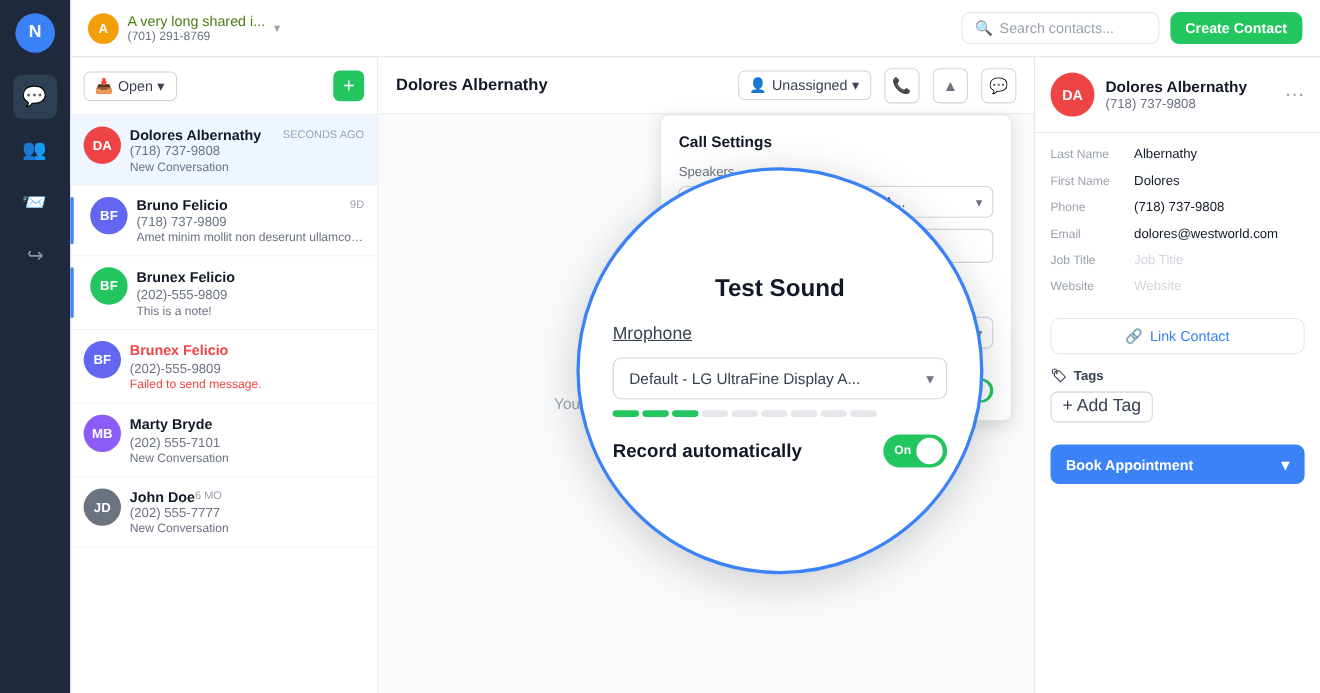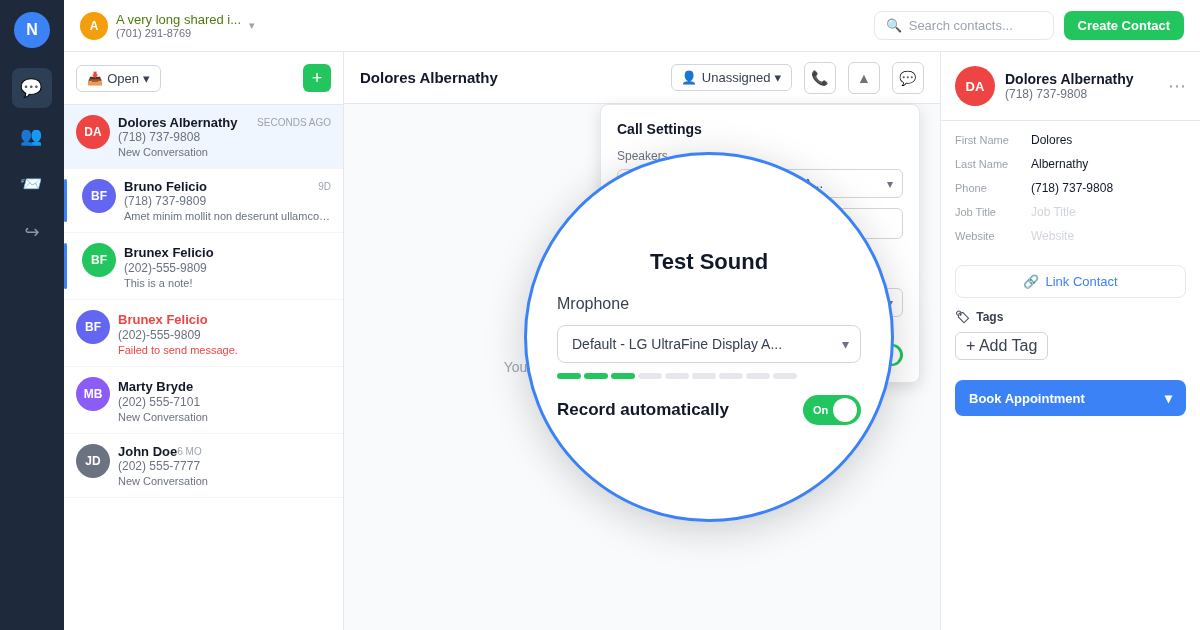--- a/index.html
+++ b/index.html
@@ -199,21 +199,21 @@
       box-shadow: 0 8px 40px rgba(0,0,0,0.18);
       display: flex;
       flex-direction: column;
       align-items: center;
       justify-content: center;
       padding: 30px;
       z-index: 20;
       overflow: hidden;
     }
     .mag-title { font-size: 22px; font-weight: 600; color: #111827; margin-bottom: 20px; text-align: center; }
-    .mag-subtitle { font-size: 16px; color: #374151; margin-bottom: 12px; align-self: flex-start; }
+    .mag-subtitle { font-size: 16px; color: #374151; margin-bottom: 12px; align-self: flex-start; text-decoration: underline; }
     .mag-select-wrap { position: relative; width: 100%; margin-bottom: 10px; }
     .mag-select {
       width: 100%; border: 1px solid #d1d5db; border-radius: 8px;
       padding: 10px 14px; font-size: 14px; color: #374151;
       background: white; appearance: none; cursor: pointer;
     }
     .mag-select-wrap::after {
       content: '▾';
       position: absolute; right: 12px; top: 50%; transform: translateY(-50%);
       color: #6b7280; pointer-events: none; font-size: 14px;
@@ -548,30 +548,34 @@
     <div class="cp-header">
       <div class="cp-avatar">DA</div>
       <div>
         <div class="cp-name">Dolores Albernathy</div>
         <div class="cp-phone">(718) 737-9808</div>
       </div>
       <span class="cp-more">⋯</span>
     </div>
     <div class="cp-fields">
       <div class="cp-field">
+        <span class="cp-field-label">Last Name</span>
+        <span class="cp-field-value">Albernathy</span>
+      </div>
+      <div class="cp-field">
         <span class="cp-field-label">First Name</span>
         <span class="cp-field-value">Dolores</span>
-      </div>
-      <div class="cp-field">
-        <span class="cp-field-label">Last Name</span>
-        <span class="cp-field-value">Albernathy</span>
       </div>
       <div class="cp-field">
         <span class="cp-field-label">Phone</span>
         <span class="cp-field-value">(718) 737-9808</span>
+      </div>
+      <div class="cp-field">
+        <span class="cp-field-label">Email</span>
+        <span class="cp-field-value">dolores@westworld.com</span>
       </div>
       <div class="cp-field">
         <span class="cp-field-label">Job Title</span>
         <span class="cp-field-placeholder">Job Title</span>
       </div>
       <div class="cp-field">
         <span class="cp-field-label">Website</span>
         <span class="cp-field-placeholder">Website</span>
       </div>
     </div>

